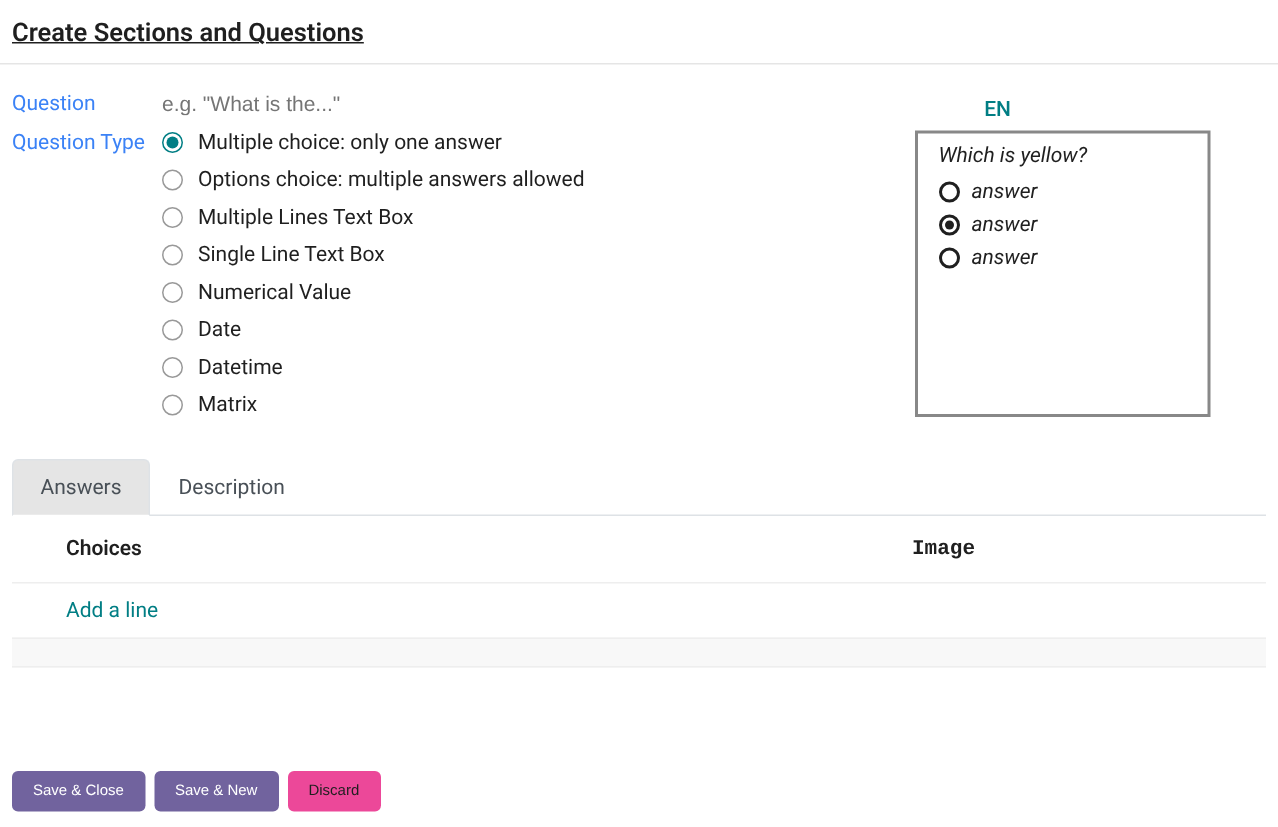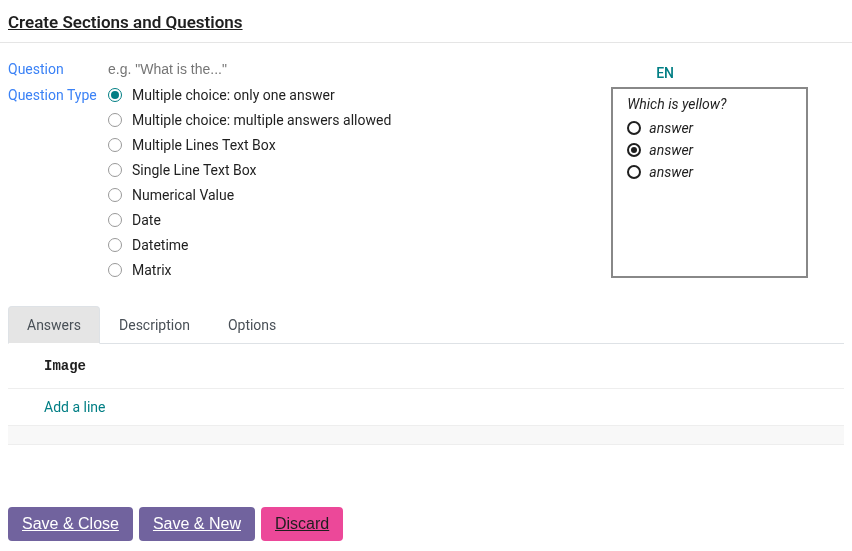--- a/index.html
+++ b/index.html
@@ -205,25 +205,24 @@
       left: 0;
       right: 0;
       padding: 10px 8px;
       display: flex;
       gap: 6px;
       background: #fff;
     }
     .btn {
       border: none;
       padding: 8px 14px;
-      font-size: 16px;
+      font-size: 10px;
       border-radius: 4px;
       cursor: pointer;
       font-weight: 500;
-      text-decoration: underline;
     }
     .btn-primary {
       background: #71639e;
       color: #fff;
     }
     .btn-secondary {
       background: #ec4899;
       color: #1f1f1f;
     }
     .type-row {
@@ -254,21 +253,21 @@
     <div class="left-col">
       <div class="type-row">
         <div class="field-label">Question Type</div>
         <div class="radio-list" id="qtype-list">
             <div class="radio-item">
               <span class="radio-circle selected"></span>
               <span class="radio-label">Multiple choice: only one answer</span>
             </div>
             <div class="radio-item">
               <span class="radio-circle"></span>
-              <span class="radio-label">Multiple choice: multiple answers allowed</span>
+              <span class="radio-label">Options choice: multiple answers allowed</span>
             </div>
             <div class="radio-item">
               <span class="radio-circle"></span>
               <span class="radio-label">Multiple Lines Text Box</span>
             </div>
             <div class="radio-item">
               <span class="radio-circle"></span>
               <span class="radio-label">Single Line Text Box</span>
             </div>
             <div class="radio-item">
@@ -307,24 +306,24 @@
               <span class="preview-label">answer</span>
             </div>
           </div>
       </div>
     </div>
   </div>
 
   <div class="tabs" id="tabs-row">
       <div class="tab active">Answers</div>
       <div class="tab">Description</div>
-      <div class="tab">Options</div>
     </div>
 
   <div class="table-header">
+    <div class="th-choices">Choices</div>
     <div class="th-image">Image</div>
   </div>
   <div class="add-line">Add a line</div>
   <div class="spacer-row"></div>
 </div>
 
 <div class="footer">
   <button class="btn btn-primary">Save &amp; Close</button>
   <button class="btn btn-primary">Save &amp; New</button>
   <button class="btn btn-secondary">Discard</button>

